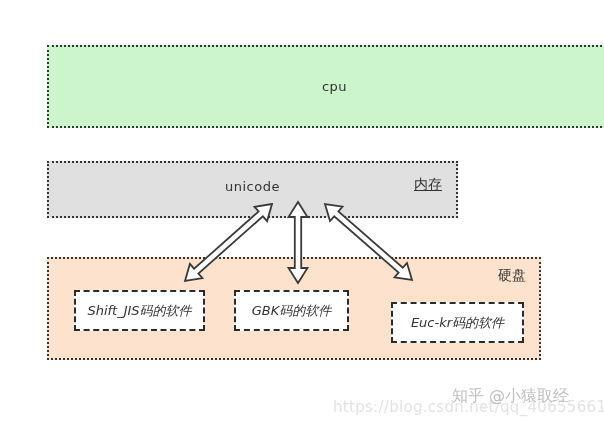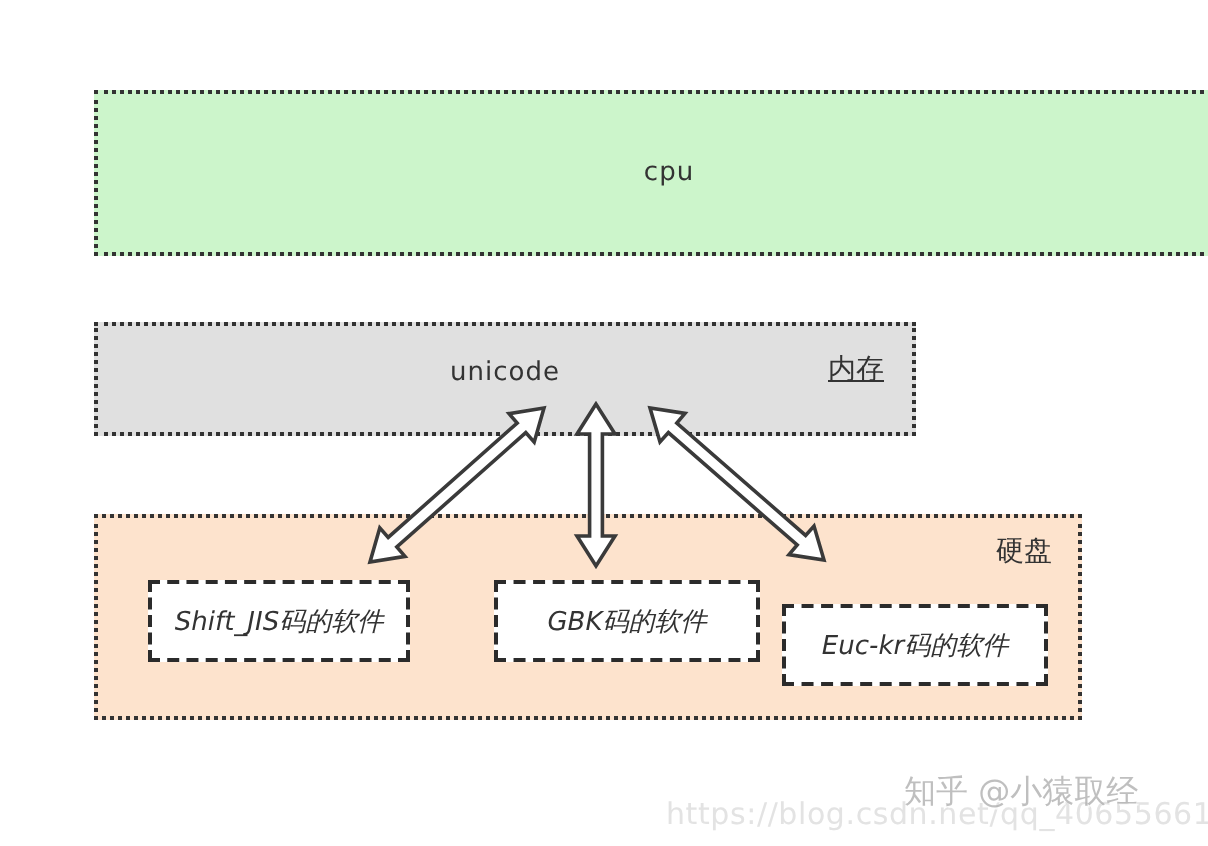--- a/index.html
+++ b/index.html
@@ -59,21 +59,21 @@
     height: 41px;
     background: #ffffff;
     border: 2px dashed #2b2b2b;
     box-sizing: border-box;
     display: flex;
     align-items: center;
     justify-content: center;
     font-style: italic;
   }
   .sw-1 { left: 25px;  width: 131px; }
-  .sw-2 { left: 198px; width: 133px; }
+  .sw-2 { left: 185px; width: 115px; }
   .sw-3 { left: 342px; width: 133px; margin-top: 12px; }
   .sw-label {
     font-size: 13px;
     color: #333333;
     white-space: nowrap;
   }
   .arrows-svg {
     position: absolute;
     left: 0; top: 0;
     width: 604px; height: 423px;

